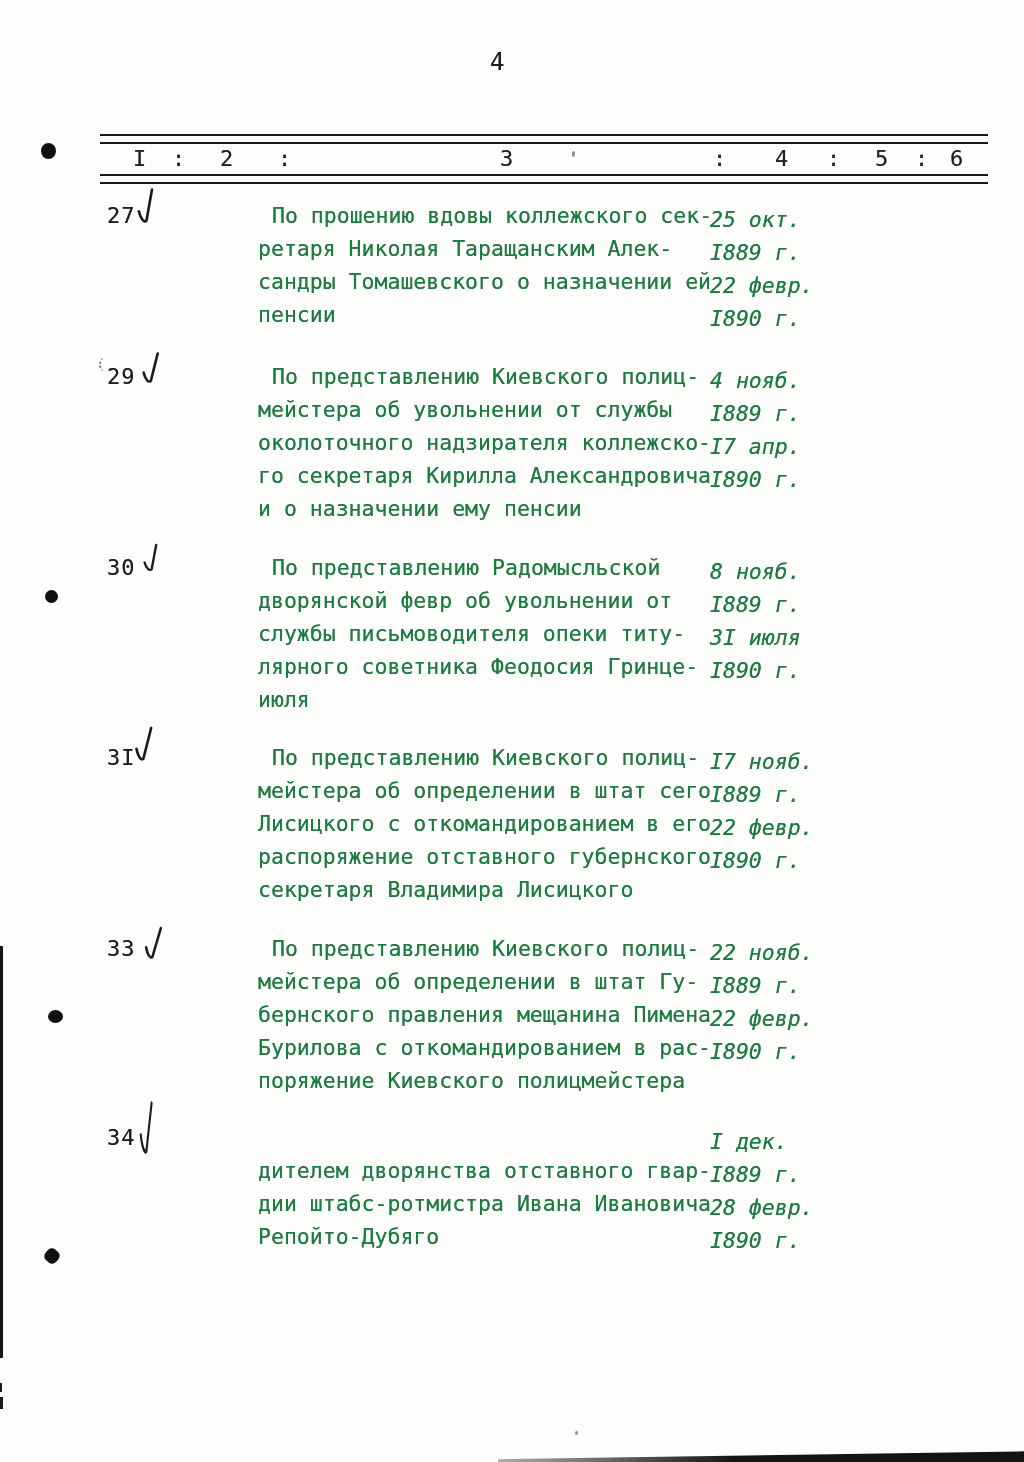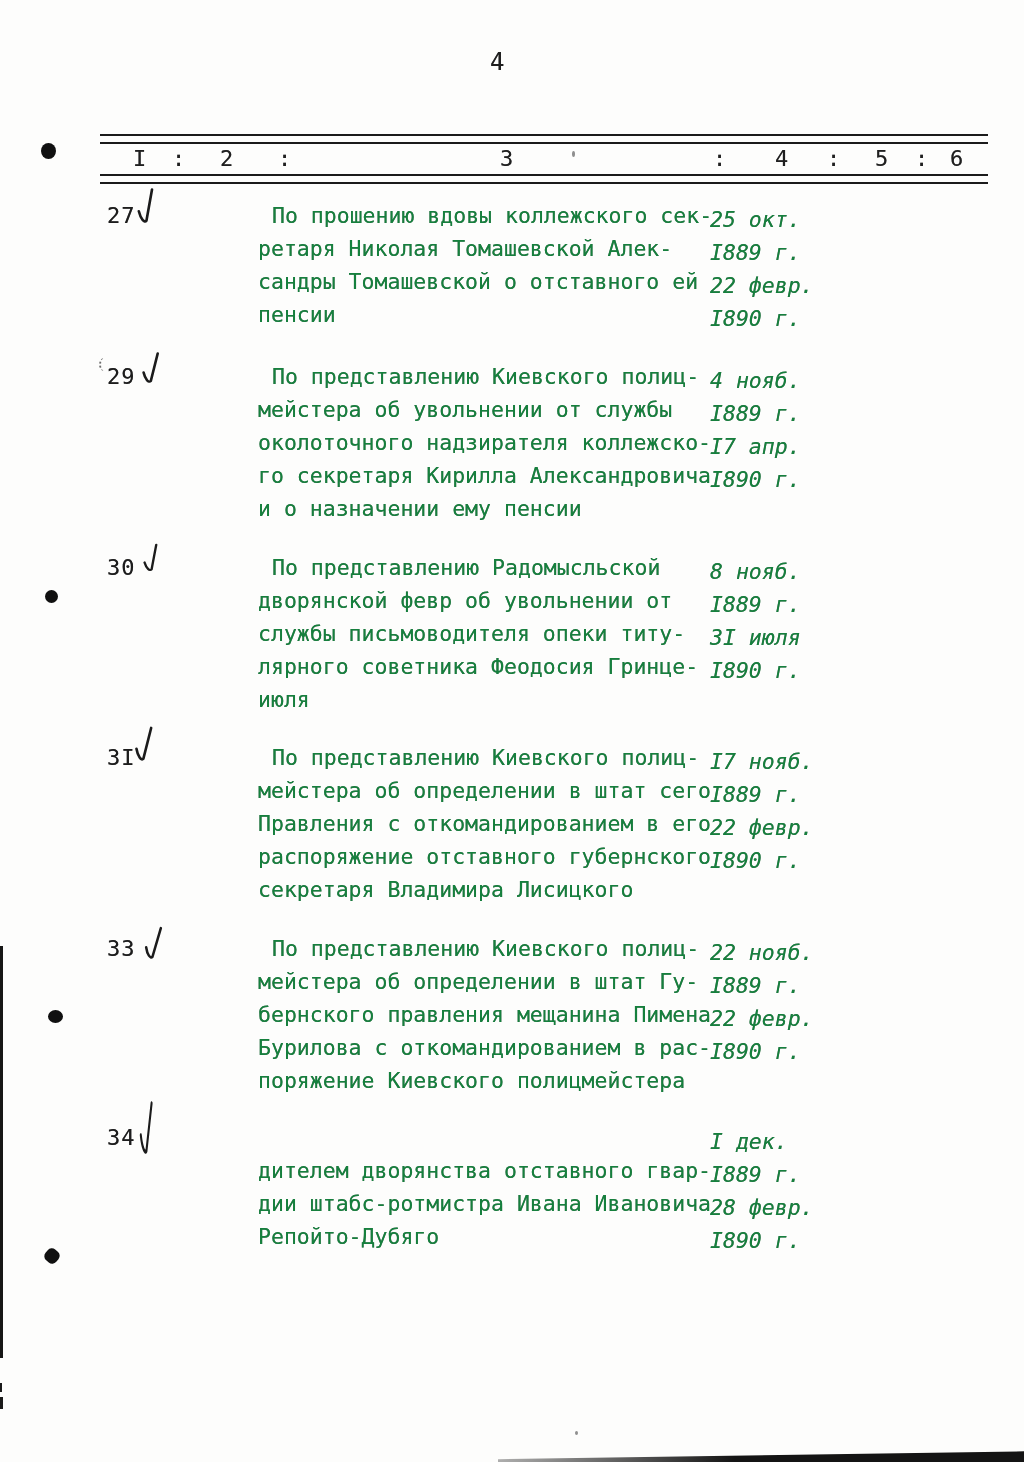--- a/index.html
+++ b/index.html
@@ -95,22 +95,22 @@
         <span class="header-cell" style="left: 915px;">:</span>
         <span class="header-cell" style="left: 950px;">6</span>
       </div>
   </div>
 
   <div id="entries">
       <div class="entry" style="top: 203px;">
         <div class="entry-number">27</div>
         <div class="entry-lines">
           <div class="entry-line first"><span class="body-text">По прошению вдовы коллежского сек-</span><span class="date-text">25 окт.</span></div>
-          <div class="entry-line"><span class="body-text">ретаря Николая Томашевской Алек-</span><span class="date-text">I889 г.</span></div>
-          <div class="entry-line"><span class="body-text">сандры Томашевской о отставного ей</span><span class="date-text">22 февр.</span></div>
+          <div class="entry-line"><span class="body-text">ретаря Николая Таращанским Алек-</span><span class="date-text">I889 г.</span></div>
+          <div class="entry-line"><span class="body-text">сандры Томашевского о назначении ей</span><span class="date-text">22 февр.</span></div>
           <div class="entry-line"><span class="body-text">пенсии</span><span class="date-text">I890 г.</span></div>
         </div>
         <div class="checkmark" style="left: 135px; top: -15px; transform: rotate(-6deg);">
           <svg viewBox="0 0 20 32" preserveAspectRatio="none" width="22" height="36">
             <path d="M3 20 C4 27 7 31 9 29 L17 2" fill="none" stroke="#1b1b1b" stroke-width="2.4" stroke-linecap="round"></path>
           </svg>
         </div>
       </div>
       <div class="entry" style="top: 364px;">
         <div class="entry-number">29</div>
@@ -140,21 +140,21 @@
           <svg viewBox="0 0 20 32" preserveAspectRatio="none" width="20" height="28">
             <path d="M3 20 C4 27 7 31 9 29 L17 2" fill="none" stroke="#1b1b1b" stroke-width="2.4" stroke-linecap="round"></path>
           </svg>
         </div>
       </div>
       <div class="entry" style="top: 745px;">
         <div class="entry-number">3I</div>
         <div class="entry-lines">
           <div class="entry-line first"><span class="body-text">По представлению Киевского полиц-</span><span class="date-text">I7 нояб.</span></div>
           <div class="entry-line"><span class="body-text">мейстера об определении в штат сего</span><span class="date-text">I889 г.</span></div>
-          <div class="entry-line"><span class="body-text">Правления с откомандированием в его</span><span class="date-text">22 февр.</span></div>
+          <div class="entry-line"><span class="body-text">Лисицкого с откомандированием в его</span><span class="date-text">22 февр.</span></div>
           <div class="entry-line"><span class="body-text">распоряжение отставного губернского</span><span class="date-text">I890 г.</span></div>
           <div class="entry-line"><span class="body-text">секретаря Владимира Лисицкого</span></div>
         </div>
         <div class="checkmark" style="left: 133px; top: -19px; transform: rotate(-2deg);">
           <svg viewBox="0 0 20 32" preserveAspectRatio="none" width="22" height="36">
             <path d="M3 20 C4 27 7 31 9 29 L17 2" fill="none" stroke="#1b1b1b" stroke-width="2.4" stroke-linecap="round"></path>
           </svg>
         </div>
       </div>
       <div class="entry" style="top: 936px;">

